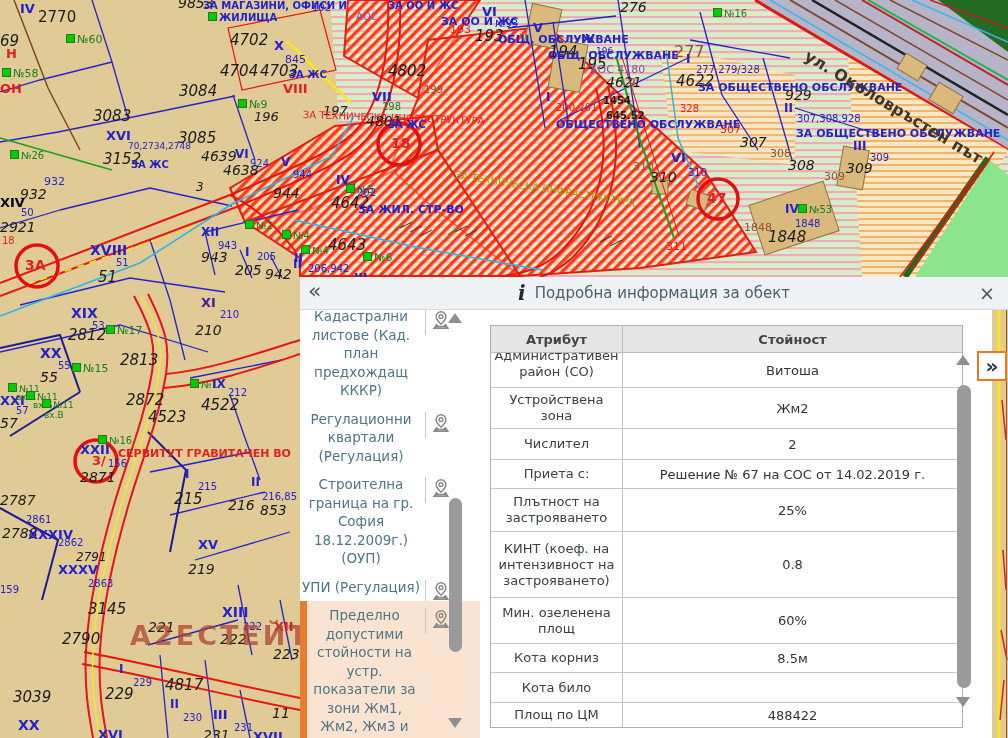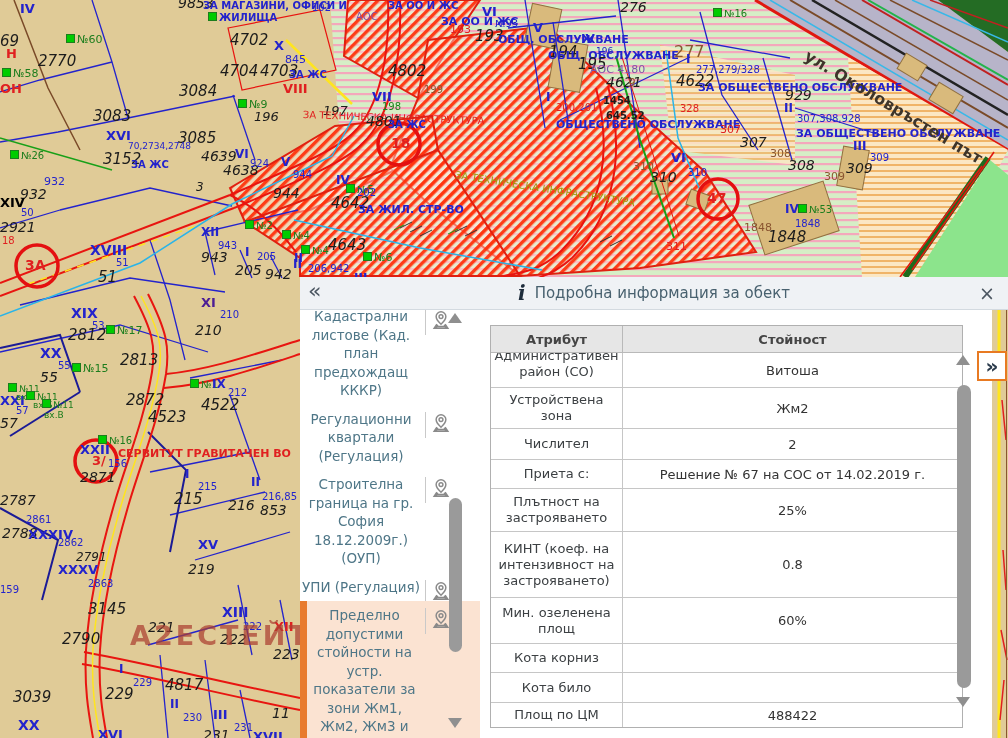--- a/index.html
+++ b/index.html
@@ -224,21 +224,21 @@
     <g stroke="#e41010" stroke-width="3.5" fill="none">
       <circle cx="399" cy="144" r="21"></circle>
       <circle cx="718" cy="199" r="20"></circle>
       <circle cx="37" cy="266" r="21"></circle>
       <circle cx="96" cy="461" r="21"></circle>
     </g>
   </svg>
 
   <div id="map-labels">
       <div class="ml" style="left: 20px; top: 2px; color: rgb(35, 35, 204); font-size: 13px; font-weight: bold;">IV</div>
-      <div class="ml" style="left: 38px; top: 10px; color: rgb(28, 28, 28); font-size: 15px; font-style: italic; margin-top: 44px;">2770</div>
+      <div class="ml" style="left: 38px; top: 10px; color: rgb(28, 28, 28); font-size: 15px; ">2770</div>
       <div class="ml" style="left: 66px; top: 34px; color: rgb(29, 125, 29); font-size: 11px;"><span class="sq"></span>№60</div>
       <div class="ml" style="left: 0px; top: 34px; color: rgb(28, 28, 28); font-size: 15px; font-style: italic;">69</div>
       <div class="ml" style="left: 6px; top: 47px; color: rgb(224, 32, 32); font-size: 13px; font-weight: bold;">Н</div>
       <div class="ml" style="left: 2px; top: 68px; color: rgb(29, 125, 29); font-size: 11px;"><span class="sq"></span>№58</div>
       <div class="ml" style="left: 0px; top: 82px; color: rgb(224, 32, 32); font-size: 13px; font-weight: bold;">ОН</div>
       <div class="ml" style="left: 178px; top: -4px; color: rgb(28, 28, 28); font-size: 14px; font-style: italic;">9853</div>
       <div class="ml" style="left: 203px; top: 1px; color: rgb(35, 35, 204); font-size: 10px; font-weight: bold;">ЗА МАГАЗИНИ, ОФИСИ И</div>
       <div class="ml" style="left: 208px; top: 12px; color: rgb(35, 35, 204); font-size: 10px; font-weight: bold;"><span class="sq"></span>ЖИЛИЩА</div>
       <div class="ml" style="left: 312px; top: 3px; color: rgb(35, 35, 204); font-size: 10px;">102</div>
       <div class="ml" style="left: 356px; top: 12px; color: rgb(126, 82, 168); font-size: 10px;">АОС</div>
@@ -551,20 +551,21 @@
           <div class="t-row" style="height: 45px;">
             <div class="t-attr">
               <span>Мин. озеленена площ</span>
             </div>
             <div class="t-val">60%</div>
           </div>
           <div class="t-row" style="height: 28px;">
             <div class="t-attr">
               <span>Кота корниз</span>
             </div>
+            <div class="t-val">8.5м</div>
           </div>
           <div class="t-row" style="height: 29px;">
             <div class="t-attr">
               <span>Кота било</span>
             </div>
             <div class="t-val"></div>
           </div>
           <div class="t-row" style="height: 24px;">
             <div class="t-attr">
               <span>Площ по ЦМ</span>

